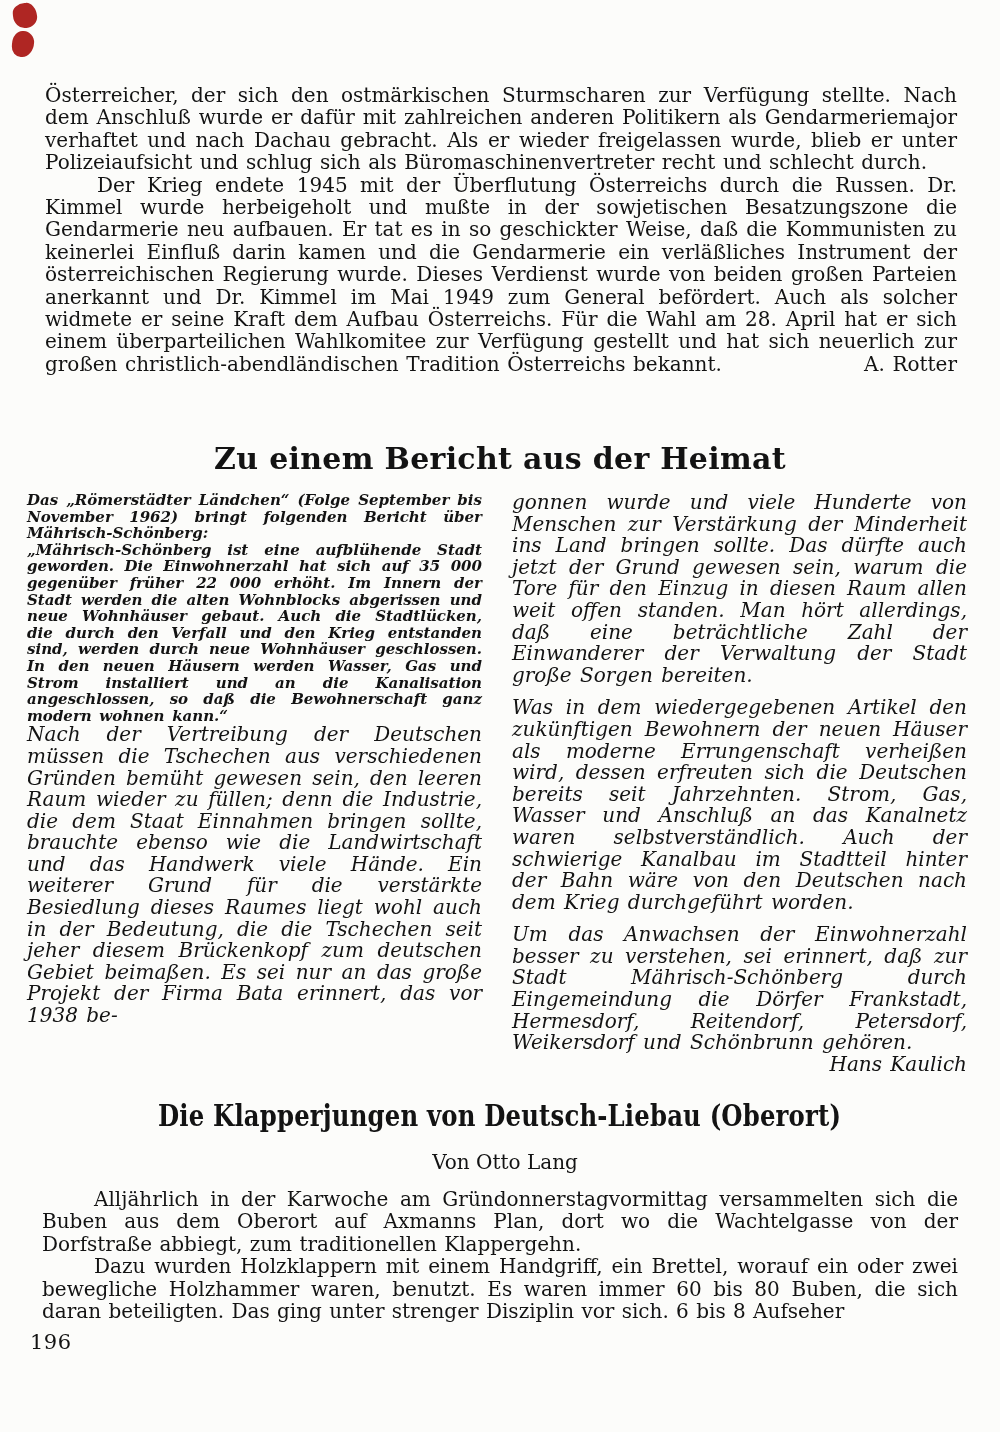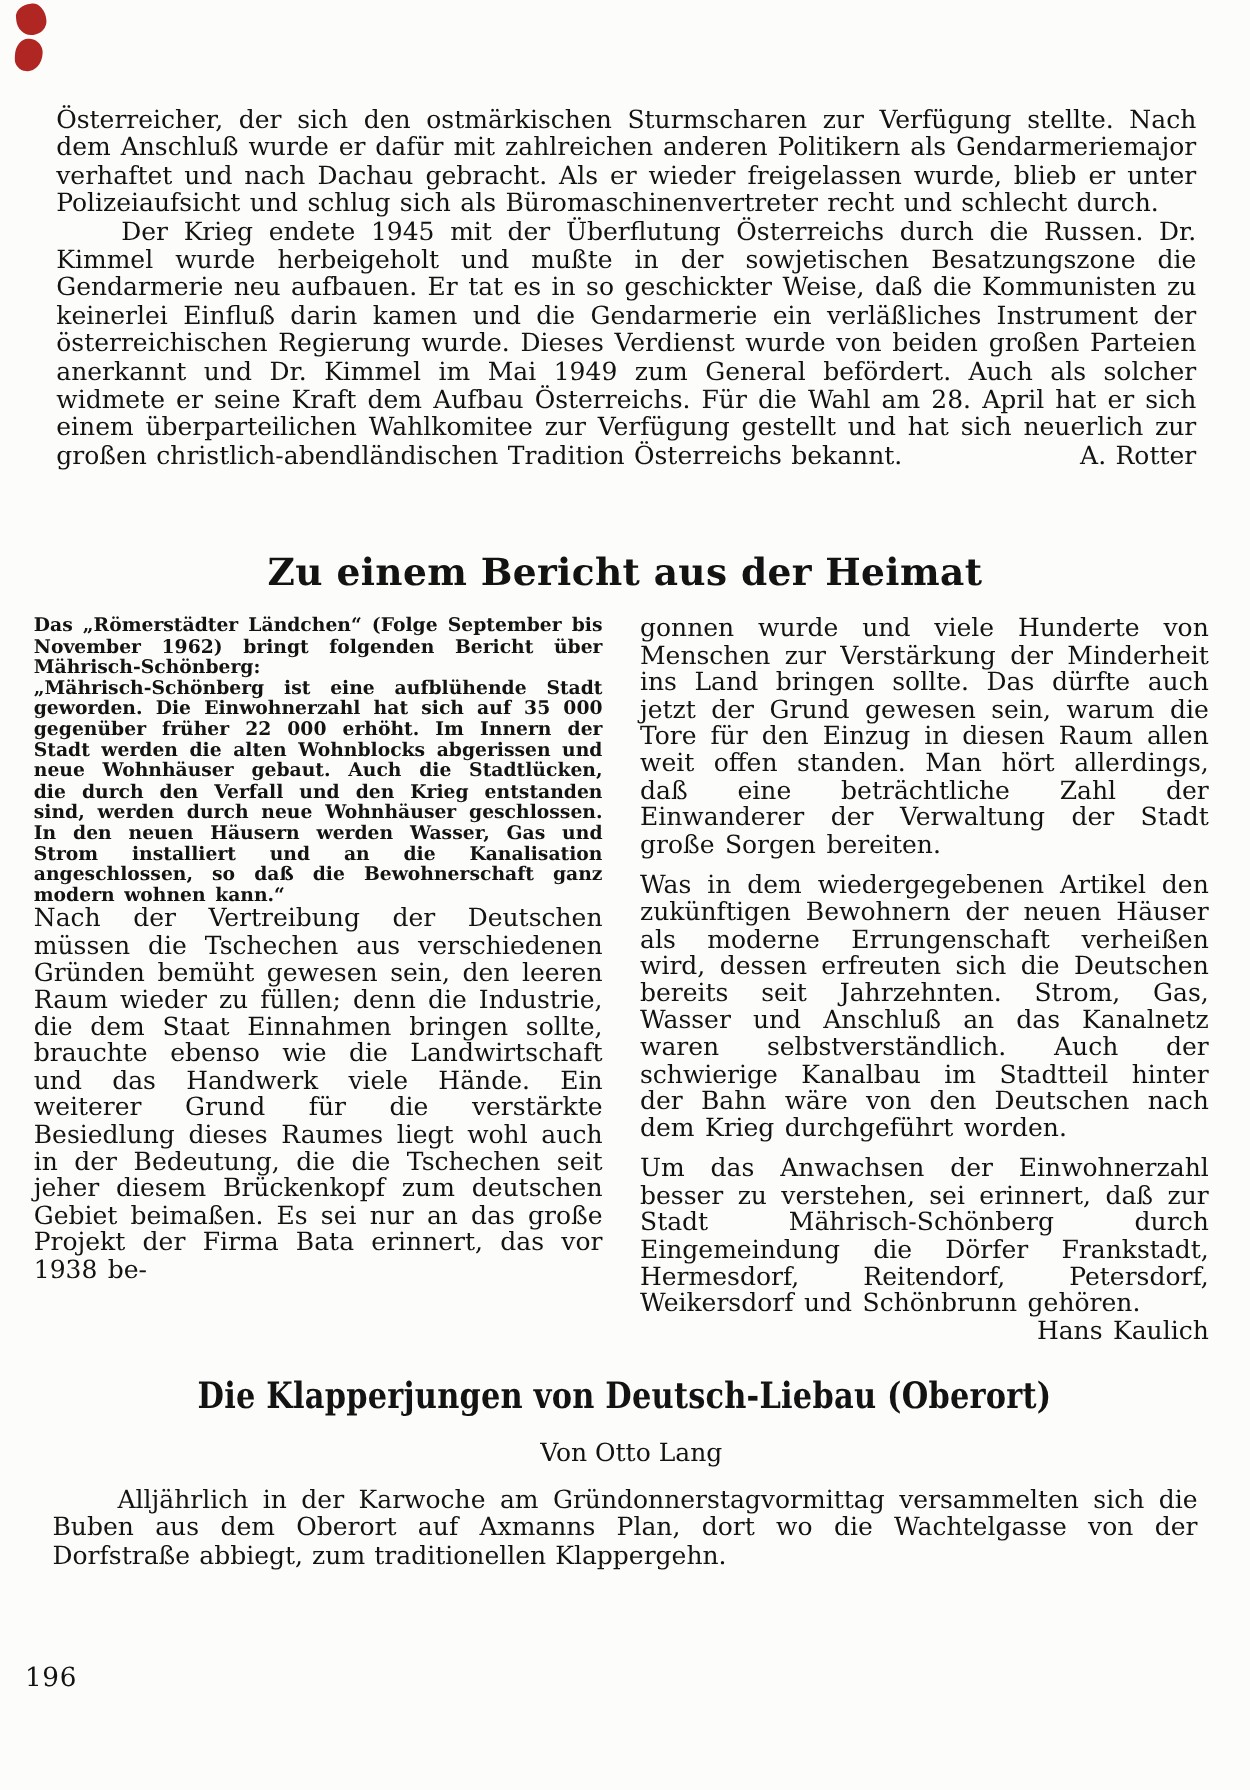--- a/index.html
+++ b/index.html
@@ -24,33 +24,33 @@
   .mark.m1{left:13px;top:3px;width:24px;height:25px;border-radius:55% 45% 50% 50%/40% 60% 45% 55%;transform:rotate(-5deg);}
   .mark.m2{left:12px;top:31px;width:22px;height:26px;border-radius:48% 52% 55% 45%/55% 45% 60% 40%;transform:rotate(3deg);}
   
   .top{position:absolute;top:84px;left:45px;width:912px;font-size:20px;line-height:22.4px;word-spacing:.06em;}
   .indent{text-indent:52px;}
   .sig{float:right;white-space:nowrap;padding-left:20px;}
   
   .h1{position:absolute;top:441px;left:0;width:100%;text-align:center;
       font-size:30px;font-weight:700;letter-spacing:.3px;}
   
-  .columns{position:absolute;top:492px;left:27px;width:940px;display:flex;gap:30px;}
+  .columns{position:absolute;top:492px;left:27px;width:940px;display:flex;gap:30px;font-style:italic;}
   .col{width:455px;}
   .colbody{font-size:20px;line-height:21.6px;text-align:justify;word-spacing:.10em;}
   .small{font-size:15px;line-height:16.6px;font-weight:700;text-align:justify;word-spacing:.16em;}
   .sp{margin-top:11px;}
   
   .h2wrap{position:absolute;top:1099px;left:0;width:100%;text-align:center;}
   .h2{display:inline-block;font-size:29px;font-weight:700;letter-spacing:.2px;
       transform:scaleX(.84);transform-origin:50% 50%;white-space:nowrap;}
   .byline{position:absolute;top:1150px;left:0;width:100%;text-align:center;font-size:20px;padding-left:10px;}
   .bottom{position:absolute;top:1188px;left:42px;width:916px;font-size:20px;line-height:22.4px;word-spacing:.05em;}
   
-  .pagenum{position:absolute;top:1330px;left:20px;font-size:21px;letter-spacing:.5px;}
+  .pagenum{position:absolute;top:1330px;left:30px;font-size:21px;letter-spacing:.5px;}
 </style>
 </head>
 <body>
 
 <div class="red-marks">
   <div class="mark m1"></div>
   <div class="mark m2"></div>
 </div>
 
 <section class="top">
@@ -73,15 +73,16 @@
   </div>
 </section>
 
 <div class="h2wrap">
   <span class="h2">Die Klapperjungen von Deutsch-Liebau (Oberort)</span>
 </div>
 <div class="byline">Von Otto Lang</div>
 
 <section class="bottom">
   <p class="j indent">Alljährlich in der Karwoche am Gründonnerstagvormittag versammelten sich die Buben aus dem Oberort auf Axmanns Plan, dort wo die Wachtelgasse von der Dorfstraße abbiegt, zum traditionellen Klappergehn.</p>
+  <p class="j indent">Dazu wurden Holzklappern mit einem Handgriff, ein Brettel, worauf ein oder zwei bewegliche Holzhammer waren, benutzt. Es waren immer 60 bis 80 Buben, die sich daran beteiligten. Das ging unter strenger Disziplin vor sich. 6 bis 8 Aufseher</p>
 </section>
 
 <div class="pagenum">196</div>
 
 </body></html>

